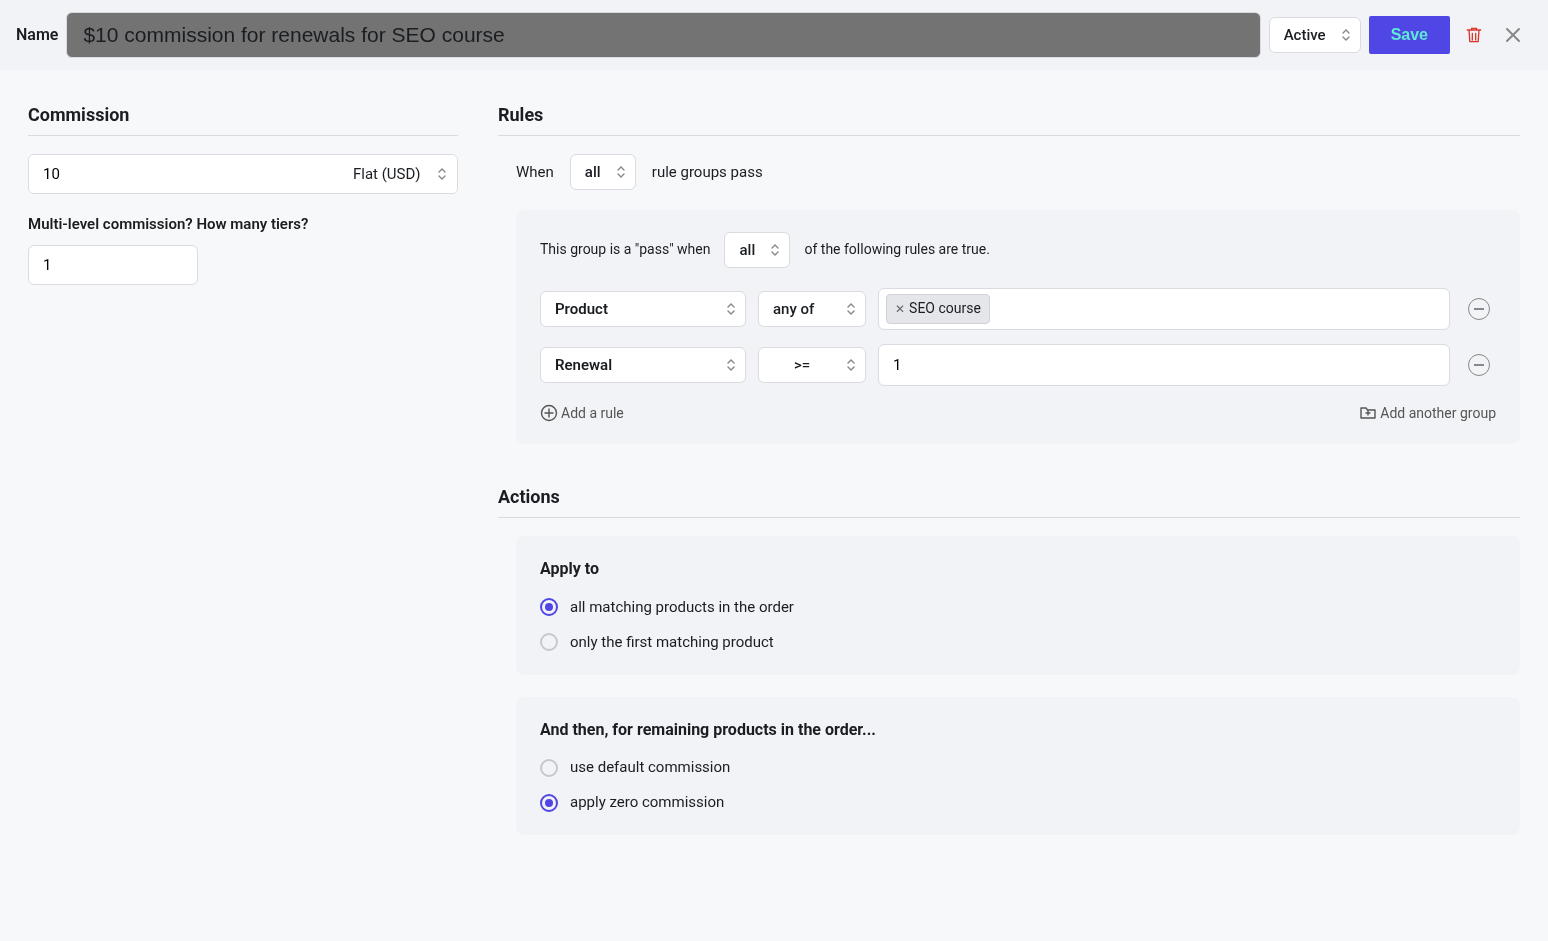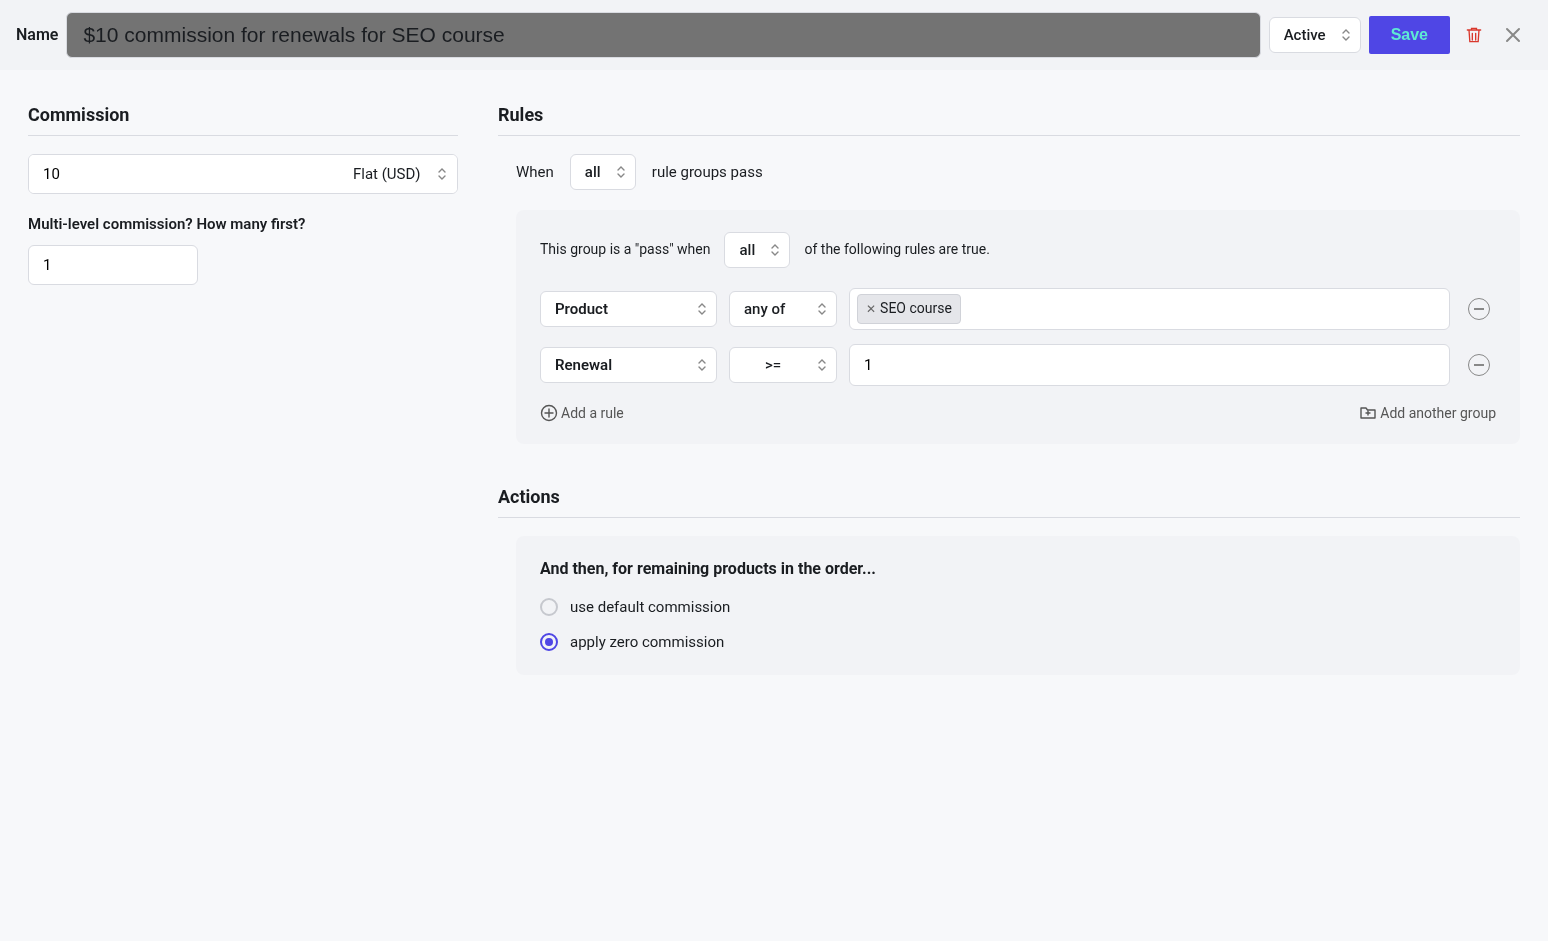--- a/index.html
+++ b/index.html
@@ -153,21 +153,21 @@
 }
 .rule-row {
   display: flex;
   align-items: center;
   gap: 12px;
   margin-bottom: 14px;
 }
 .rule-row .select-wrap select {
   background: #fff;
 }
-.rule-field { width: 177px; }
+.rule-field { width: 206px; }
 .rule-op { width: 108px; }
 .tag-input {
   flex: 1;
   display: flex;
   align-items: center;
   background: #fff;
   border: 1px solid #d9dbe1;
   border-radius: 6px;
   padding: 5px 7px;
   min-height: 42px;
@@ -294,21 +294,21 @@
       <input value="10" style="">
       <div class="select-wrap">
         <select><option>Flat (USD)</option></select>
         <span class="select-caret">
           <svg width="10" height="14" viewBox="0 0 10 14">
               <path d="M2 5 L5 2 L8 5 M2 9 L5 12 L8 9" stroke="#888" stroke-width="1.4" fill="none" stroke-linecap="round"></path>
             </svg>
         </span>
       </div>
     </div>
-    <div class="field-label">Multi-level commission? How many first?</div>
+    <div class="field-label">Multi-level commission? How many tiers?</div>
     <input class="tiers-input" value="1" style="">
   </div>
 
   <div class="col-right">
     <div class="section-title">Rules</div>
 
     <div class="when-row">
       <span>When</span>
       <div class="select-wrap">
         <select><option>all</option></select>
@@ -399,20 +399,31 @@
               <path d="M2 4h5l1.5 2H16v8H2z" stroke="#555" stroke-width="1.4" fill="none" stroke-linejoin="round"></path>
               <path d="M9 7v4M7 9h4" stroke="#555" stroke-width="1.4" stroke-linecap="round"></path>
             </svg>
           <span>Add another group</span>
         </button>
       </div>
     </div>
 
     <div class="section-title">Actions</div>
 
+    <div class="action-box">
+      <div class="action-title">Apply to</div>
+      <div class="radio-row">
+        <span class="radio checked"></span>
+        <span>all matching products in the order</span>
+      </div>
+      <div class="radio-row" style="margin-bottom:0;">
+        <span class="radio"></span>
+        <span>only the first matching product</span>
+      </div>
+    </div>
 
     <div class="action-box">
       <div class="action-title">And then, for remaining products in the order...</div>
       <div class="radio-row">
         <span class="radio"></span>
         <span>use default commission</span>
       </div>
       <div class="radio-row" style="margin-bottom:0;">
         <span class="radio checked"></span>
         <span>apply zero commission</span>

